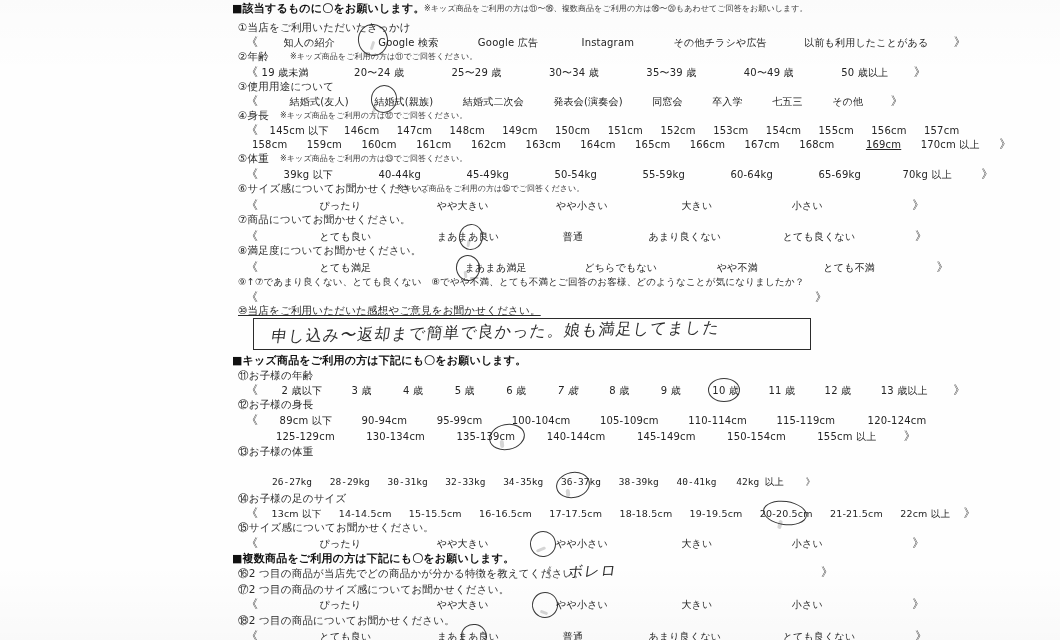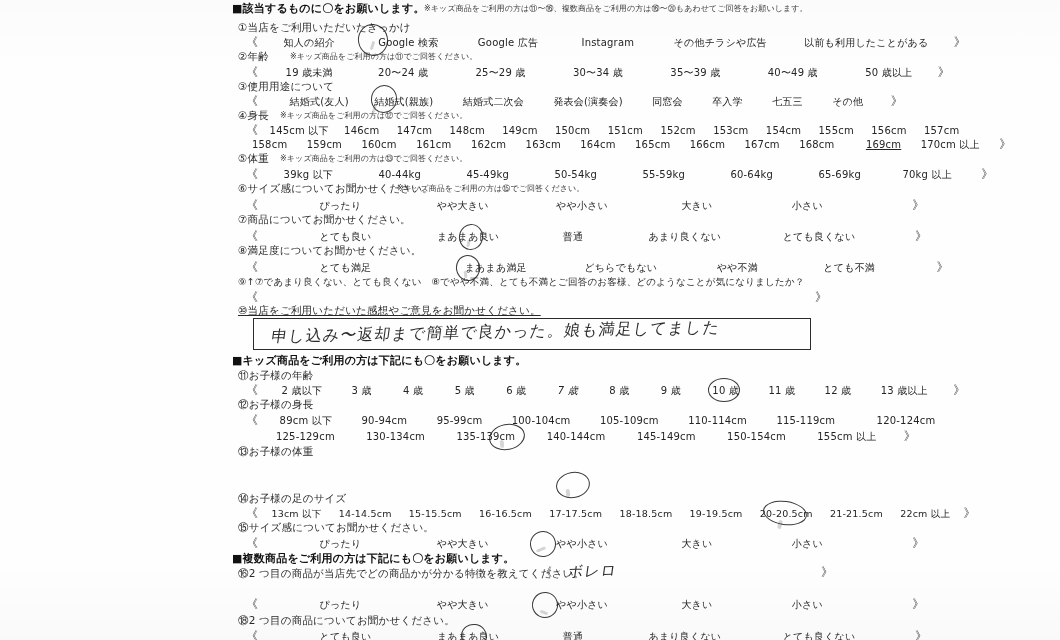--- a/index.html
+++ b/index.html
@@ -131,21 +131,21 @@
       <span class="opt" style="margin-left:34px;">以前も利用したことがある</span>
       <span class="brk" style="margin-left:22px;">》</span>
     </div>
 
     <div class="mark tilt" style="left:358px; top:24px; width:28px; height:30px;"></div>
 
     <div class="row qhead" style="left:238px; top:51px;">②年齢</div>
     <div class="row note" style="left:290px; top:53px;">※キッズ商品をご利用の方は⑪でご回答ください。</div>
     <div class="row opts" style="left:246px; top:66px;">
       <span class="brk">《</span>
-      <span class="opt" style="margin-left:24px;">19 歳未満</span>
+      <span class="opt" style="">19 歳未満</span>
       <span class="opt" style="margin-left:42px;">20〜24 歳</span>
       <span class="opt" style="margin-left:44px;">25〜29 歳</span>
       <span class="opt" style="margin-left:44px;">30〜34 歳</span>
       <span class="opt" style="margin-left:44px;">35〜39 歳</span>
       <span class="opt" style="margin-left:44px;">40〜49 歳</span>
       <span class="opt" style="margin-left:44px;">50 歳以上</span>
       <span class="brk" style="margin-left:22px;">》</span>
     </div>
 
     <div class="row qhead" style="left:238px; top:81px;">③使用用途について</div>
@@ -288,36 +288,48 @@
     <div class="row qhead" style="left:238px; top:399px;">⑫お子様の身長</div>
     <div class="row opts" style="left:246px; top:414px;">
       <span class="brk">《</span>
       <span class="opt" style="margin-left:18px;">89cm 以下</span>
       <span class="opt" style="margin-left:26px;">90-94cm</span>
       <span class="opt" style="margin-left:26px;">95-99cm</span>
       <span class="opt" style="margin-left:26px;">100-104cm</span>
       <span class="opt" style="margin-left:26px;">105-109cm</span>
       <span class="opt" style="margin-left:26px;">110-114cm</span>
       <span class="opt" style="margin-left:26px;">115-119cm</span>
-      <span class="opt" style="margin-left:38px;">120-124cm</span>
+      <span class="opt" style="margin-left:29px;">120-124cm</span>
     </div>
     <div class="row opts" style="left:276px; top:430px;">
       <span class="opt">125-129cm</span>
       <span class="opt" style="margin-left:28px;">130-134cm</span>
       <span class="opt" style="margin-left:28px;">135-139cm</span>
       <span class="opt" style="margin-left:28px;">140-144cm</span>
       <span class="opt" style="margin-left:28px;">145-149cm</span>
       <span class="opt" style="margin-left:28px;">150-154cm</span>
       <span class="opt" style="margin-left:28px;">155cm 以上</span>
       <span class="brk" style="margin-left:24px;">》</span>
     </div>
 
     <div class="mark tilt" style="left:489px; top:424px; width:34px; height:24px;"></div>
 
     <div class="row qhead" style="left:238px; top:446px;">⑬お子様の体重</div>
+    <div class="row mono" style="left:272px; top:477px;">
+      <span class="opt">26-27kg</span>
+      <span class="opt" style="margin-left:12px;">28-29kg</span>
+      <span class="opt" style="margin-left:12px;">30-31kg</span>
+      <span class="opt" style="margin-left:12px;">32-33kg</span>
+      <span class="opt" style="margin-left:12px;">34-35kg</span>
+      <span class="opt" style="margin-left:12px;">36-37kg</span>
+      <span class="opt" style="margin-left:12px;">38-39kg</span>
+      <span class="opt" style="margin-left:12px;">40-41kg</span>
+      <span class="opt" style="margin-left:14px;">42kg 以上</span>
+      <span class="brk" style="margin-left:16px; font-family:'DejaVu Sans',sans-serif;">》</span>
+    </div>
 
     <div class="mark tilt" style="left:556px; top:472px; width:32px; height:24px;"></div>
 
     <div class="row qhead" style="left:238px; top:493px;">⑭お子様の足のサイズ</div>
     <div class="row opts" style="left:246px; top:507px; font-size:9.5px;">
       <span class="brk">《</span>
       <span class="opt" style="margin-left:10px;">13cm 以下</span>
       <span class="opt" style="margin-left:14px;">14-14.5cm</span>
       <span class="opt" style="margin-left:14px;">15-15.5cm</span>
       <span class="opt" style="margin-left:14px;">16-16.5cm</span>
@@ -348,20 +360,21 @@
     <div class="row sechead" style="left:232px; top:553px;">■複数商品をご利用の方は下記にも〇をお願いします。</div>
 
     <div class="row qhead" style="left:238px; top:568px;">⑯2 つ目の商品が当店先でどの商品かが分かる特徴を教えてください。</div>
     <div class="row opts" style="left:540px; top:566px;">
       <span class="brk">《</span>
       <span class="opt" style="display:inline-block; width:262px;"></span>
       <span class="brk">》</span>
     </div>
     <div class="handwriting hw-small" style="left:568px; top:562px; font-size:15px;">ボレロ</div>
 
+    <div class="row qhead" style="left:238px; top:584px;">⑰2 つ目の商品のサイズ感についてお聞かせください。</div>
     <div class="row opts" style="left:246px; top:598px;">
       <span class="brk">《</span>
       <span class="opt" style="margin-left:58px;">ぴったり</span>
       <span class="opt" style="margin-left:72px;">やや大きい</span>
       <span class="opt" style="margin-left:64px;">やや小さい</span>
       <span class="opt" style="margin-left:70px;">大きい</span>
       <span class="opt" style="margin-left:76px;">小さい</span>
       <span class="brk" style="margin-left:86px;">》</span>
     </div>
 

